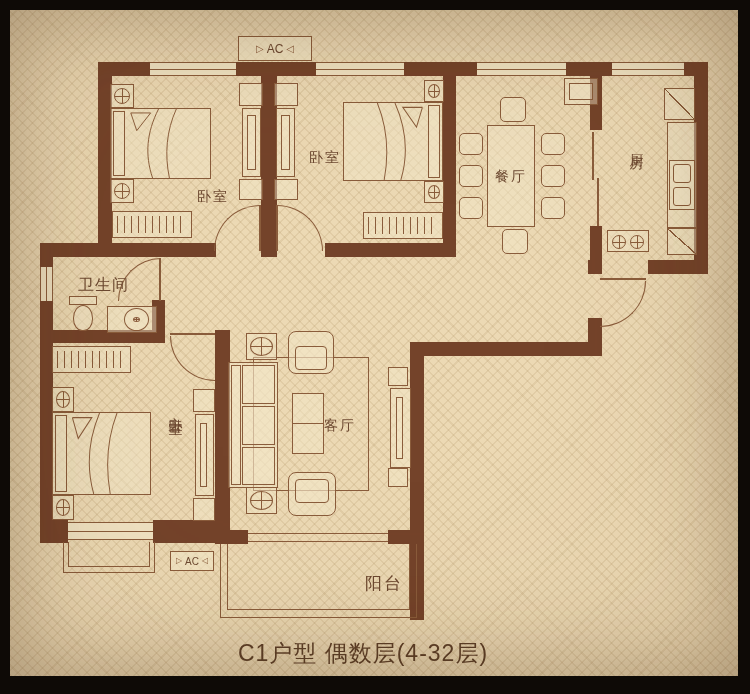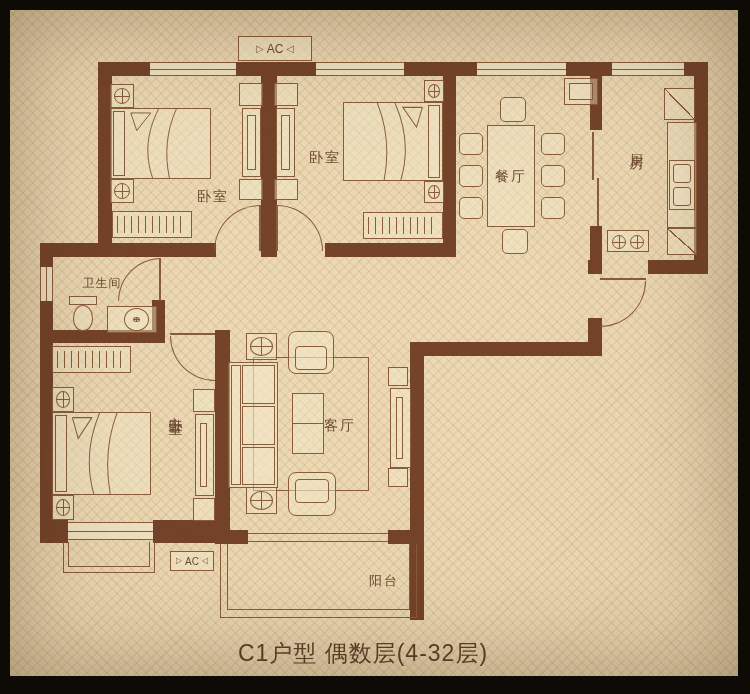--- a/index.html
+++ b/index.html
@@ -51,21 +51,21 @@
       repeating-linear-gradient(90deg, var(--line) 0 1px, rgba(0,0,0,0) 1px 7px) 4px 4px/calc(100% - 8px) calc(100% - 8px) no-repeat,
       rgba(245,233,202,.45);}
   .diag{background:
       linear-gradient(to top right, rgba(0,0,0,0) calc(50% - .6px), var(--line) calc(50% - .6px) calc(50% + .6px), rgba(0,0,0,0) calc(50% + .6px)),
       rgba(245,233,202,.45);}
   .inner{position:absolute;border:1px solid var(--line);box-sizing:border-box;background:rgba(245,233,202,.35);}
   .rug{position:absolute;border:1px solid var(--line);box-sizing:border-box;}
   .bedsvg{position:absolute;inset:0;width:100%;height:100%;}
   .bedsvg path,.bedsvg polyline{fill:none;stroke:var(--line);stroke-width:1;}
   .room-label{position:absolute;color:var(--text);font-size:14px;letter-spacing:2px;text-align:center;white-space:nowrap;}
-  .room-label.small{font-size:12px;letter-spacing:1px;}
+  .room-label.small{font-size:16px;letter-spacing:1px;}
   .room-label.vert{writing-mode:vertical-rl;letter-spacing:2px;text-align:left;}
   .acbox{position:absolute;border:1px solid var(--line);box-sizing:border-box;background:rgba(245,233,202,.6);
     display:flex;align-items:center;justify-content:center;gap:3px;color:var(--text);font-size:12px;}
   .acbox .tri{font-size:10px;line-height:1;color:var(--line);}
   .caption{position:absolute;left:0;top:638px;width:750px;text-align:center;color:var(--caption);
     font-size:23px;letter-spacing:1px;transform:translateX(-12px);}
   .slider-h{position:absolute;border-top:1px solid var(--line);border-bottom:1px solid var(--line);box-sizing:border-box;}
   .balc{position:absolute;border:1px solid var(--line);border-top:none;box-sizing:border-box;}
 </style>
 </head>
@@ -253,21 +253,21 @@
     </div>
   <div class="fx" style="left:388px;top:367px;width:20px;height:19px"></div>
   <div class="fx" style="left:390px;top:388px;width:21px;height:80px">
       <div class="inner" style="left:5px;top:8px;width:7px;height:62px"></div>
     </div>
   <div class="fx" style="left:388px;top:468px;width:20px;height:19px"></div>
   <div class="room-label" style="left:314px;top:417px;width:52px">客厅</div>
 
   <div class="balc" style="left:220px;top:544px;width:197px;height:74px"></div>
   <div class="balc" style="left:227px;top:544px;width:183px;height:66px"></div>
-  <div class="room-label" style="left:360px;top:572px;width:48px;font-size:13px">阳台</div>
+  <div class="room-label" style="left:360px;top:572px;width:48px;font-size:17px">阳台</div>
 
   <div class="acbox" style="left:238px;top:36px;width:74px;height:25px">
     <span class="tri">▷</span>
     <span>AC</span>
     <span class="tri">◁</span>
   </div>
   <div class="acbox" style="left:170px;top:551px;width:44px;height:20px;font-size:10px">
     <span class="tri" style="font-size:8px">▷</span>
     <span>AC</span>
     <span class="tri" style="font-size:8px">◁</span>

